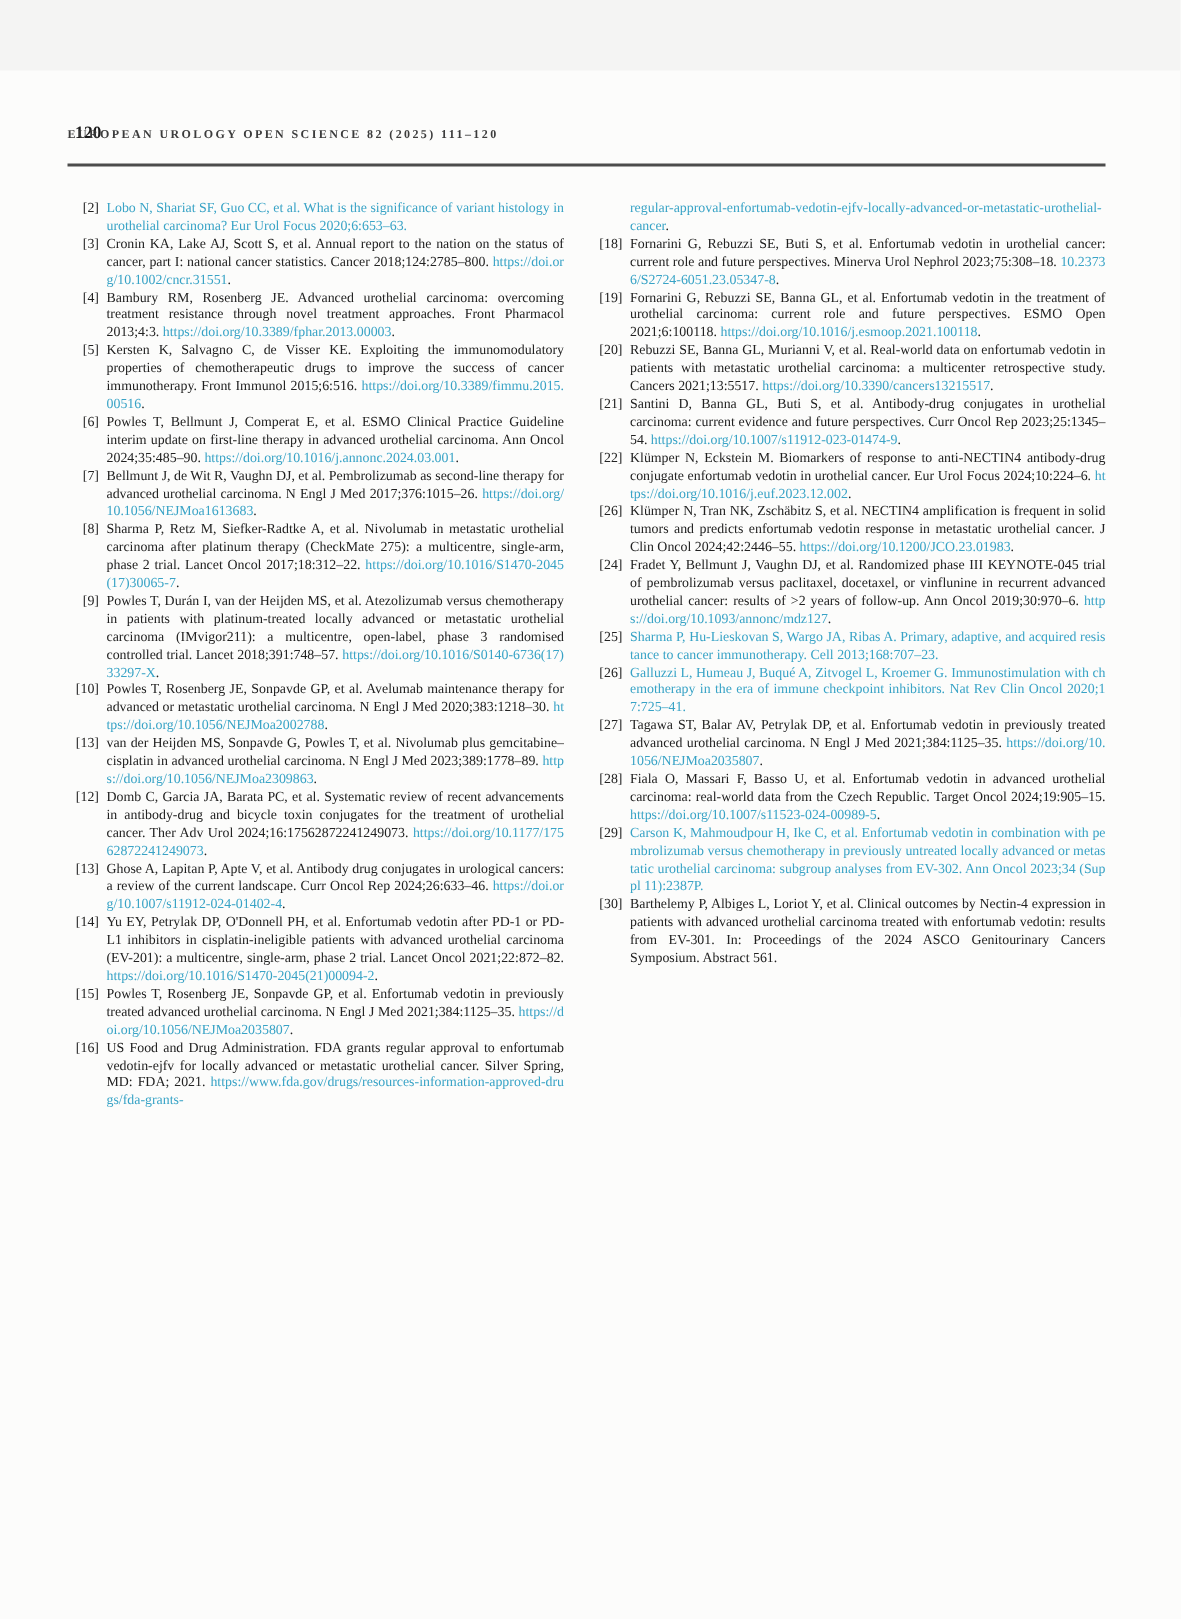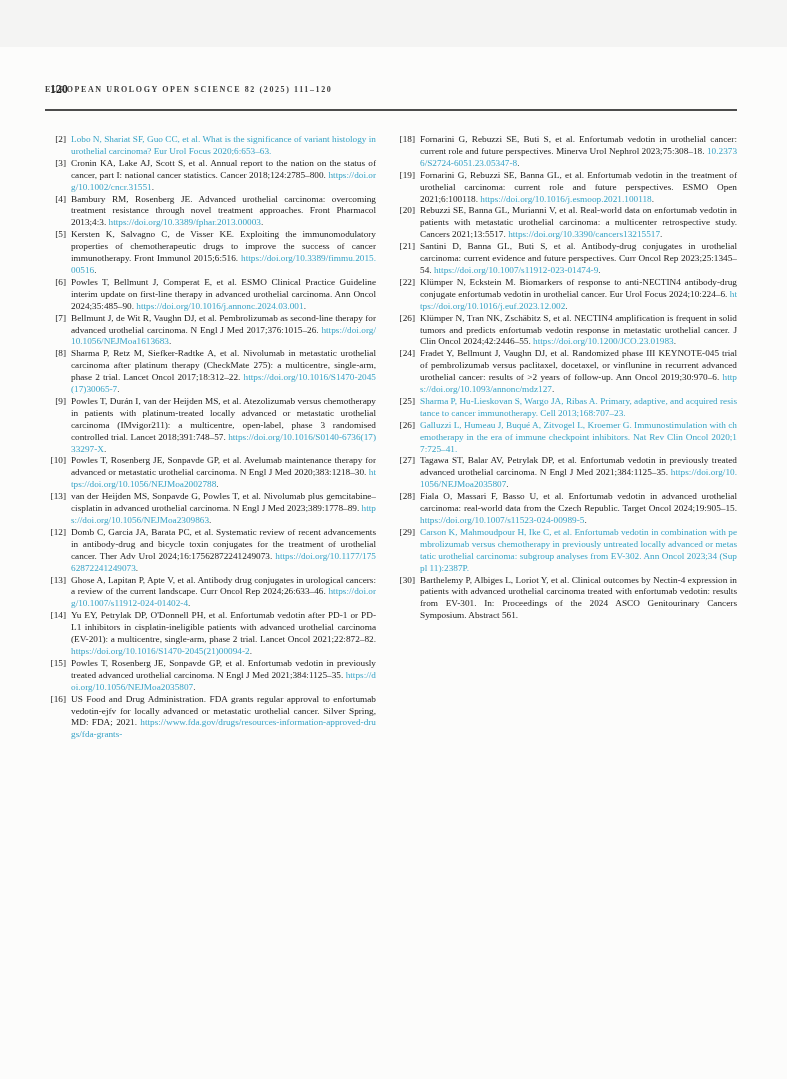--- a/index.html
+++ b/index.html
@@ -128,20 +128,24 @@
           <span class="ref-num">[15]</span>
           <div class="ref-body"><span>Powles T, Rosenberg JE, Sonpavde GP, et al. Enfortumab vedotin in previously treated advanced urothelial carcinoma. N Engl J Med 2021;384:1125–35. </span><span class="lnk">https://doi.org/10.1056/NEJMoa2035807</span><span>.</span></div>
         </div>
         <div class="ref">
           <span class="ref-num">[16]</span>
           <div class="ref-body"><span>US Food and Drug Administration. FDA grants regular approval to enfortumab vedotin-ejfv for locally advanced or metastatic urothelial cancer. Silver Spring, MD: FDA; 2021. </span><span class="lnk">https://www.fda.gov/drugs/resources-information-approved-drugs/fda-grants-</span></div>
         </div>
       </div>
     <div class="col col-right">
         <div class="ref">
+          <span class="ref-num"></span>
+          <div class="ref-body"><span class="lnk">regular-approval-enfortumab-vedotin-ejfv-locally-advanced-or-metastatic-urothelial-cancer</span><span>.</span></div>
+        </div>
+        <div class="ref">
           <span class="ref-num">[18]</span>
           <div class="ref-body"><span>Fornarini G, Rebuzzi SE, Buti S, et al. Enfortumab vedotin in urothelial cancer: current role and future perspectives. Minerva Urol Nephrol 2023;75:308–18. </span><span class="lnk">10.23736/S2724-6051.23.05347-8</span><span>.</span></div>
         </div>
         <div class="ref">
           <span class="ref-num">[19]</span>
           <div class="ref-body"><span>Fornarini G, Rebuzzi SE, Banna GL, et al. Enfortumab vedotin in the treatment of urothelial carcinoma: current role and future perspectives. ESMO Open 2021;6:100118. </span><span class="lnk">https://doi.org/10.1016/j.esmoop.2021.100118</span><span>.</span></div>
         </div>
         <div class="ref">
           <span class="ref-num">[20]</span>
           <div class="ref-body"><span>Rebuzzi SE, Banna GL, Murianni V, et al. Real-world data on enfortumab vedotin in patients with metastatic urothelial carcinoma: a multicenter retrospective study. Cancers 2021;13:5517. </span><span class="lnk">https://doi.org/10.3390/cancers13215517</span><span>.</span></div>

